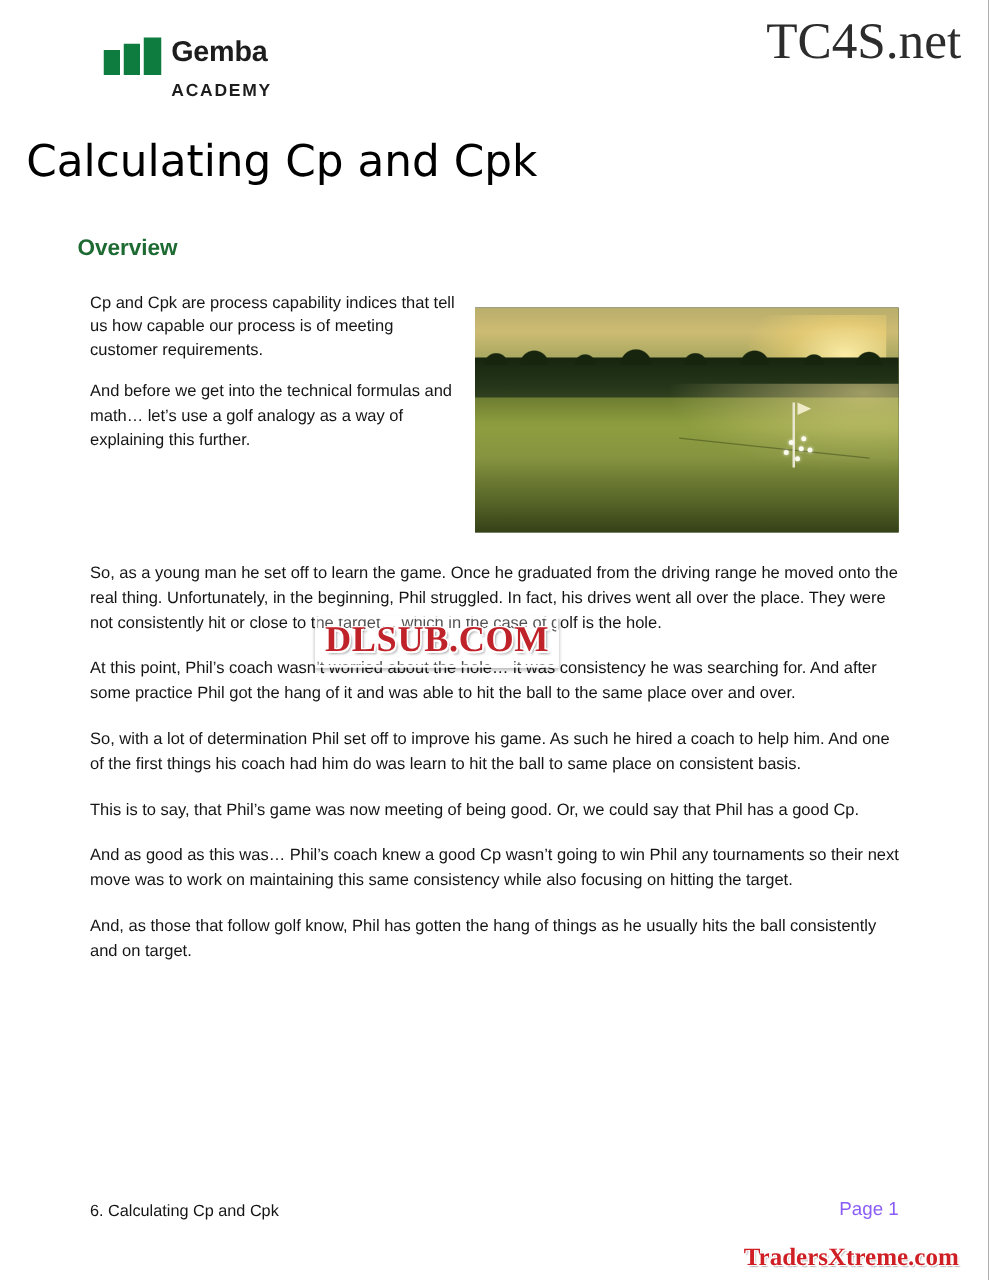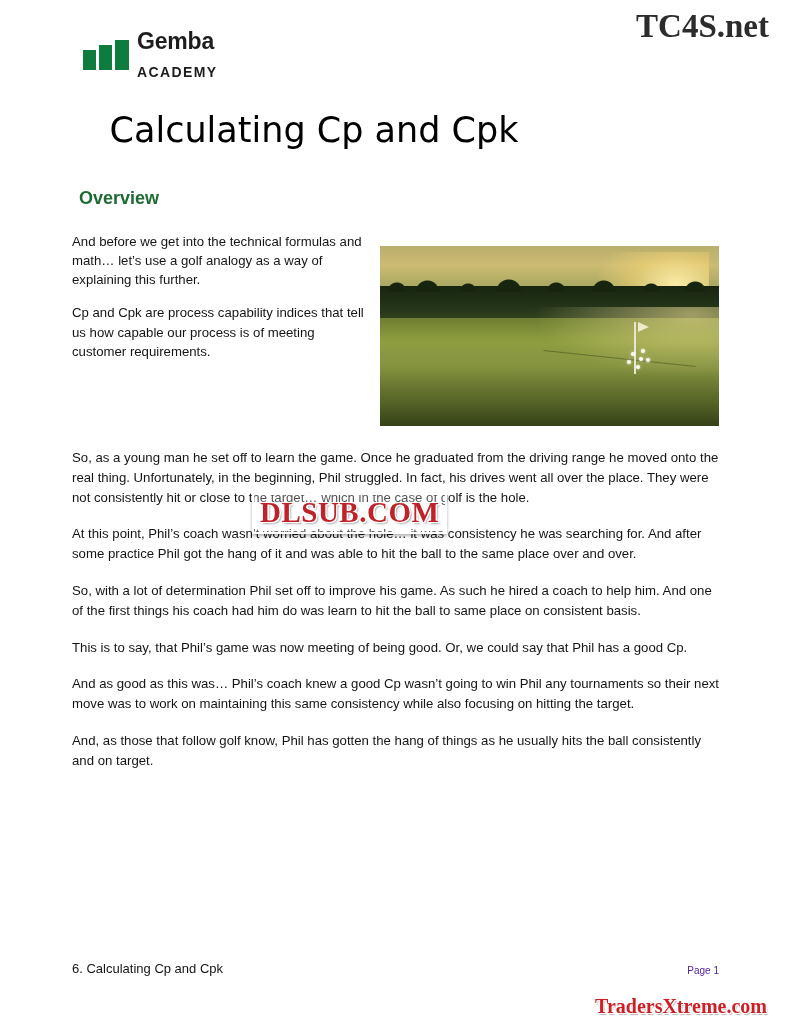--- a/index.html
+++ b/index.html
@@ -18,34 +18,33 @@
     overflow: hidden;
     margin: 0 auto;
   }
 
   
   .tc4s {
     position: absolute;
     top: 8px;
     right: 22px;
     font-family: "Liberation Serif", serif;
-    font-weight: bold;
-    font-size: 33px;
+    font-weight: normal;
+    font-size: 41px;
     color: #2c2c2c;
     letter-spacing: 0px;
     text-shadow: 1px 1px 0 rgba(255,255,255,0.6);
   }
 
   
   .logo {
     position: absolute;
     top: 30px;
     left: 83px;
     display: flex;
-    align-items: center;
     gap: 8px;
   }
   .logo-mark {
     width: 46px;
     height: 30px;
     position: relative;
   }
   .logo-mark .bar {
     position: absolute;
     bottom: 0;
@@ -72,32 +71,32 @@
     letter-spacing: 1.4px;
     margin-top: 12px;
   }
 
   
   .doc-title {
     position: absolute;
     top: 110px;
     left: 0;
     width: 628px;
-    text-align: center;
     font-family: "DejaVu Sans", sans-serif;
     font-size: 35px;
     color: #000000;
     font-weight: normal;
+    padding-left: 21px;
   }
 
   
   .section-heading {
     position: absolute;
     top: 188px;
-    left: 79px;
+    left: 62px;
     font-family: "Liberation Sans", sans-serif;
     font-weight: bold;
     font-size: 18px;
     color: #1d6a33;
   }
 
   
   .body-col {
     position: absolute;
     top: 232px;
@@ -223,22 +222,22 @@
     position: absolute;
     bottom: 48px;
     left: 72px;
     font-size: 13px;
     color: #151515;
   }
   .footer-right {
     position: absolute;
     bottom: 48px;
     right: 72px;
-    font-size: 10px;
-    color: #4c1d95;
+    font-size: 15px;
+    color: #8b5cf6;
   }
   .tx-watermark {
     position: absolute;
     bottom: 6px;
     right: 24px;
     font-family: "Liberation Serif", serif;
     font-weight: bold;
     font-size: 20px;
     color: #cf1f25;
     text-shadow:
@@ -267,22 +266,22 @@
       <div class="gemba">Gemba</div>
       <div class="academy">ACADEMY</div>
     </div>
   </div>
 
   <div class="doc-title">Calculating Cp and Cpk</div>
 
   <div class="section-heading">Overview</div>
 
   <div class="body-col">
+    <p>Cp and Cpk are process capability indices that tell us how capable our process is of meeting customer requirements.</p>
     <p>And before we get into the technical formulas and math… let’s use a golf analogy as a way of explaining this further.</p>
-    <p>Cp and Cpk are process capability indices that tell us how capable our process is of meeting customer requirements.</p>
   </div>
 
   <div class="photo">
     <div class="sky"></div>
     <div class="sun"></div>
     <div class="treeline"></div>
     <div class="fairway"></div>
     <div class="glow"></div>
     <div class="shadow"></div>
     <div class="shadowline"></div>

